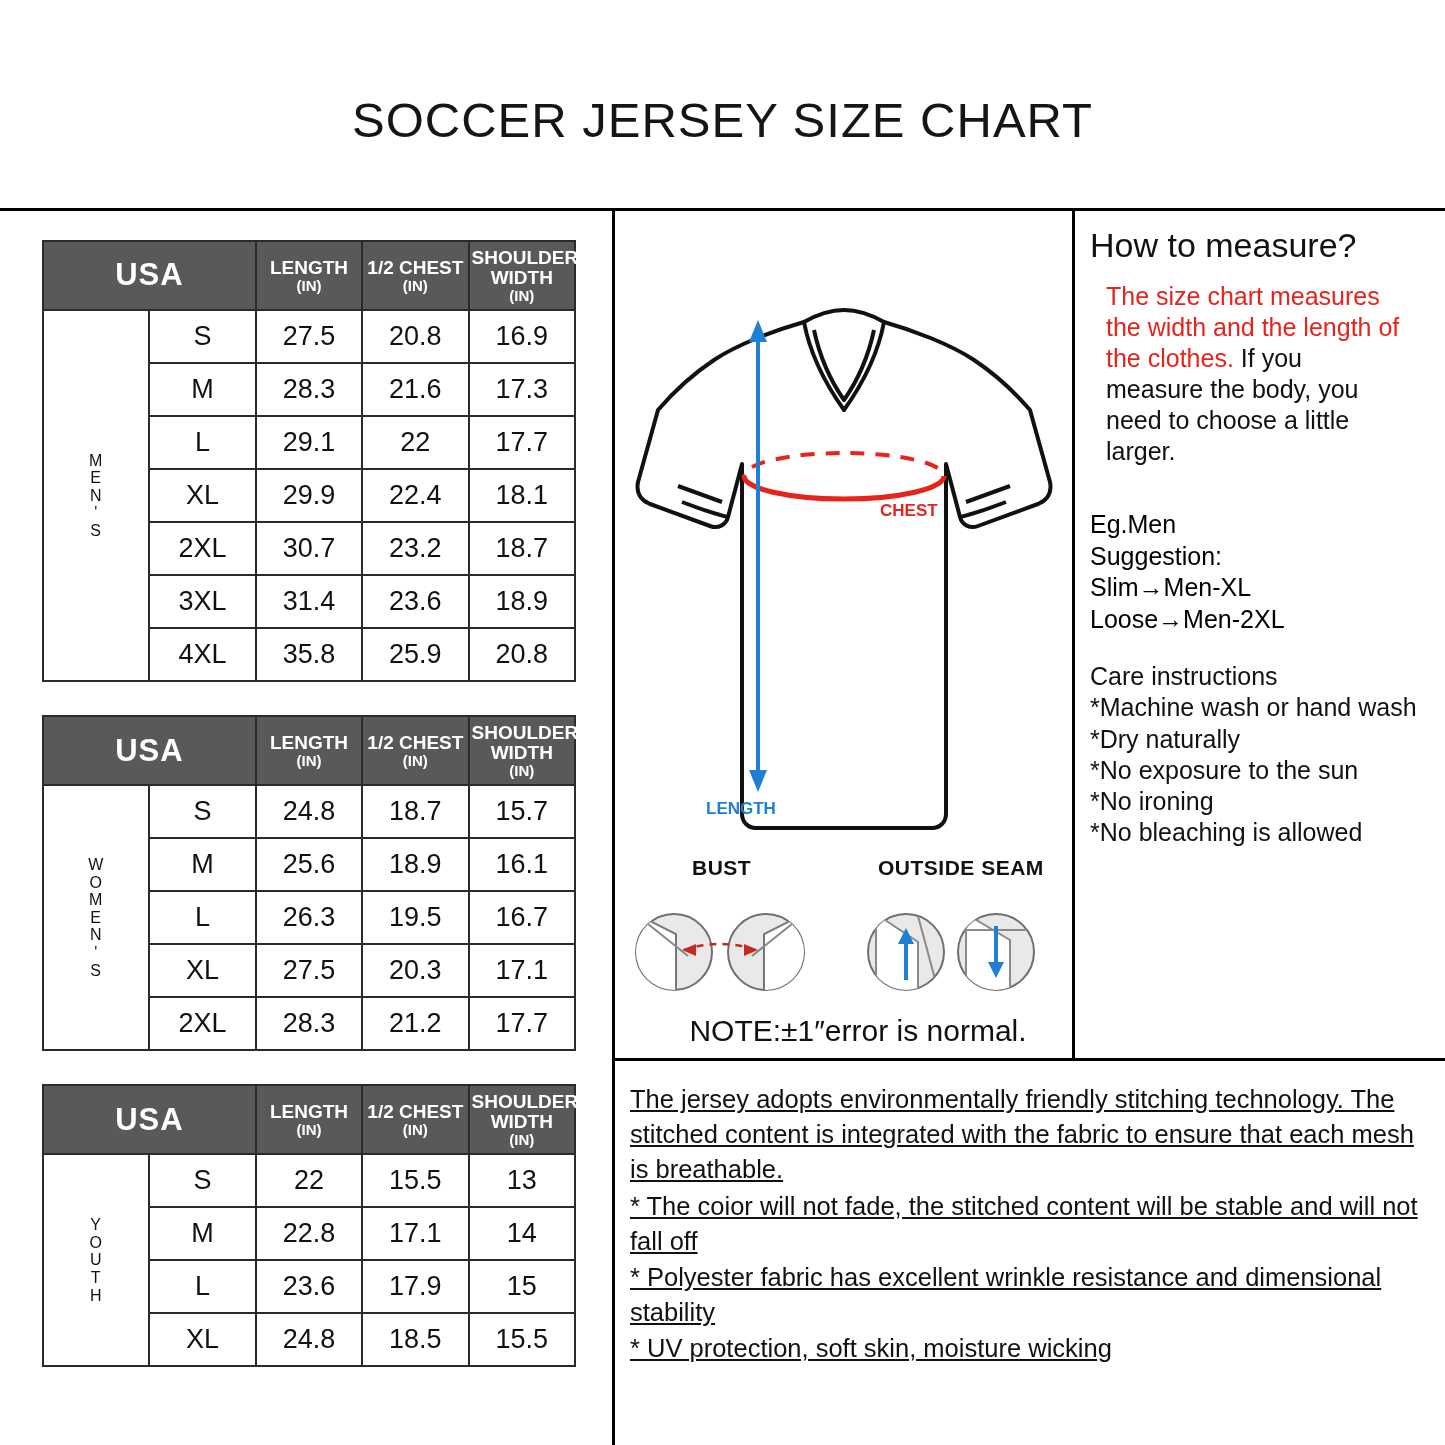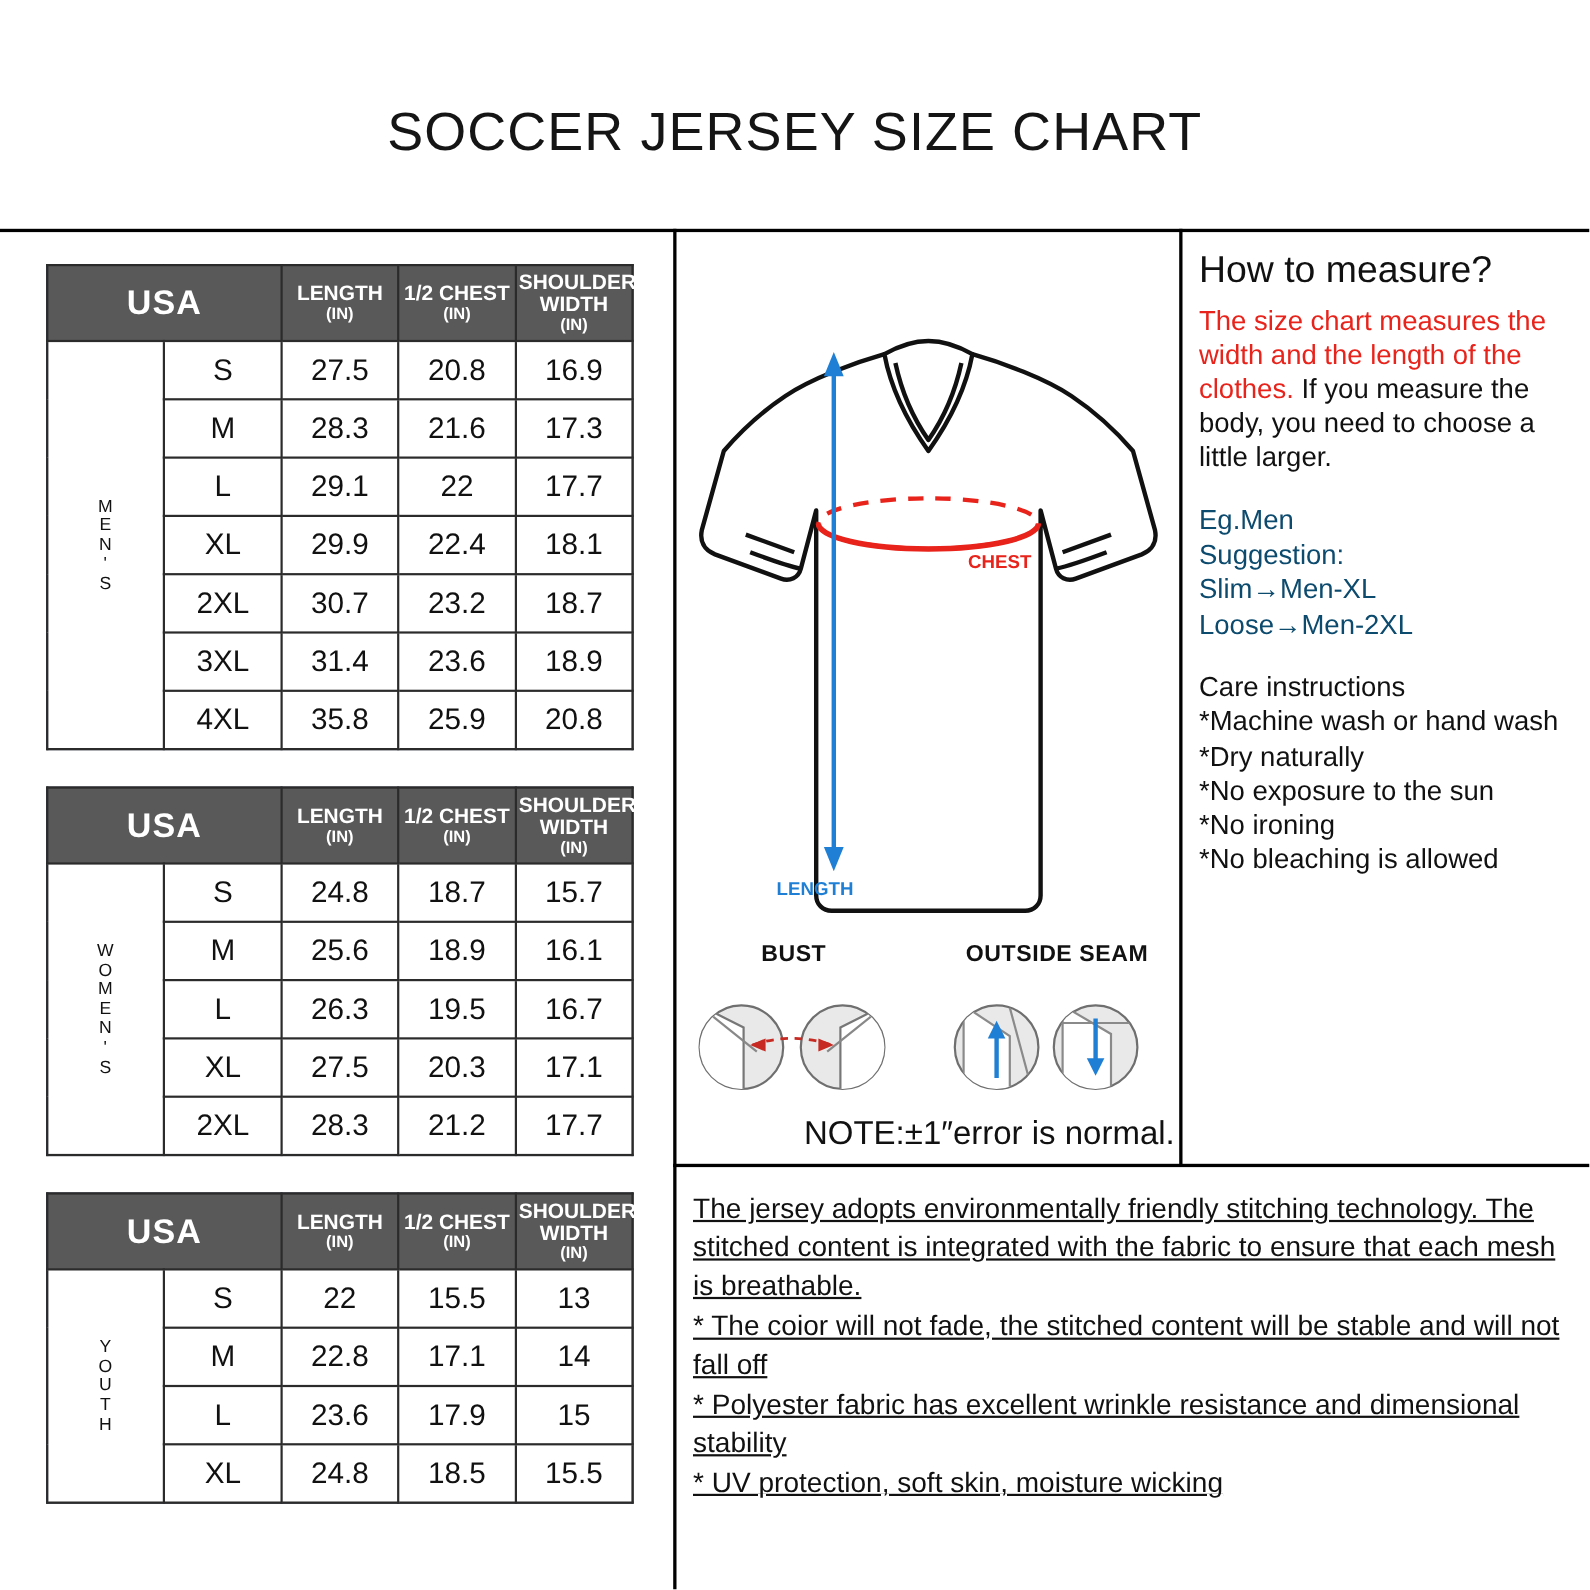--- a/index.html
+++ b/index.html
@@ -124,21 +124,21 @@
     font-size: 21px;
     font-weight: 700;
     letter-spacing: 0.5px;
     color: #111;
   }
   .note {
     position: absolute;
     left: 30px;
     top: 800px;
     width: 420px;
-    text-align: right;
+    text-align: center;
     font-size: 30px;
     color: #111;
   }
 
   
   .right-col {
     position: absolute;
     left: 1090px;
     top: 226px;
     width: 330px;
@@ -146,25 +146,25 @@
   .how-title {
     font-size: 34px;
     color: #111;
     margin: 0 0 12px 0;
     font-weight: 400;
   }
   .red-text {
     color: #e8231b;
     font-size: 25px;
     line-height: 1.24;
-    margin: 0;
+    margin: 16px;
   }
   .red-text .blk { color: #111; }
   .spacer-sm { height: 26px; }
-  .eg-block { font-size: 25px; line-height: 1.26; color: #0c4a6e; }
+  .eg-block { font-size: 25px; line-height: 1.26; color: #000000; }
   .care-block { font-size: 25px; line-height: 1.25; color: #111; }
 
   
   .bottom-col {
     position: absolute;
     left: 630px;
     top: 1082px;
     width: 790px;
     font-size: 25.5px;
     line-height: 1.38;

